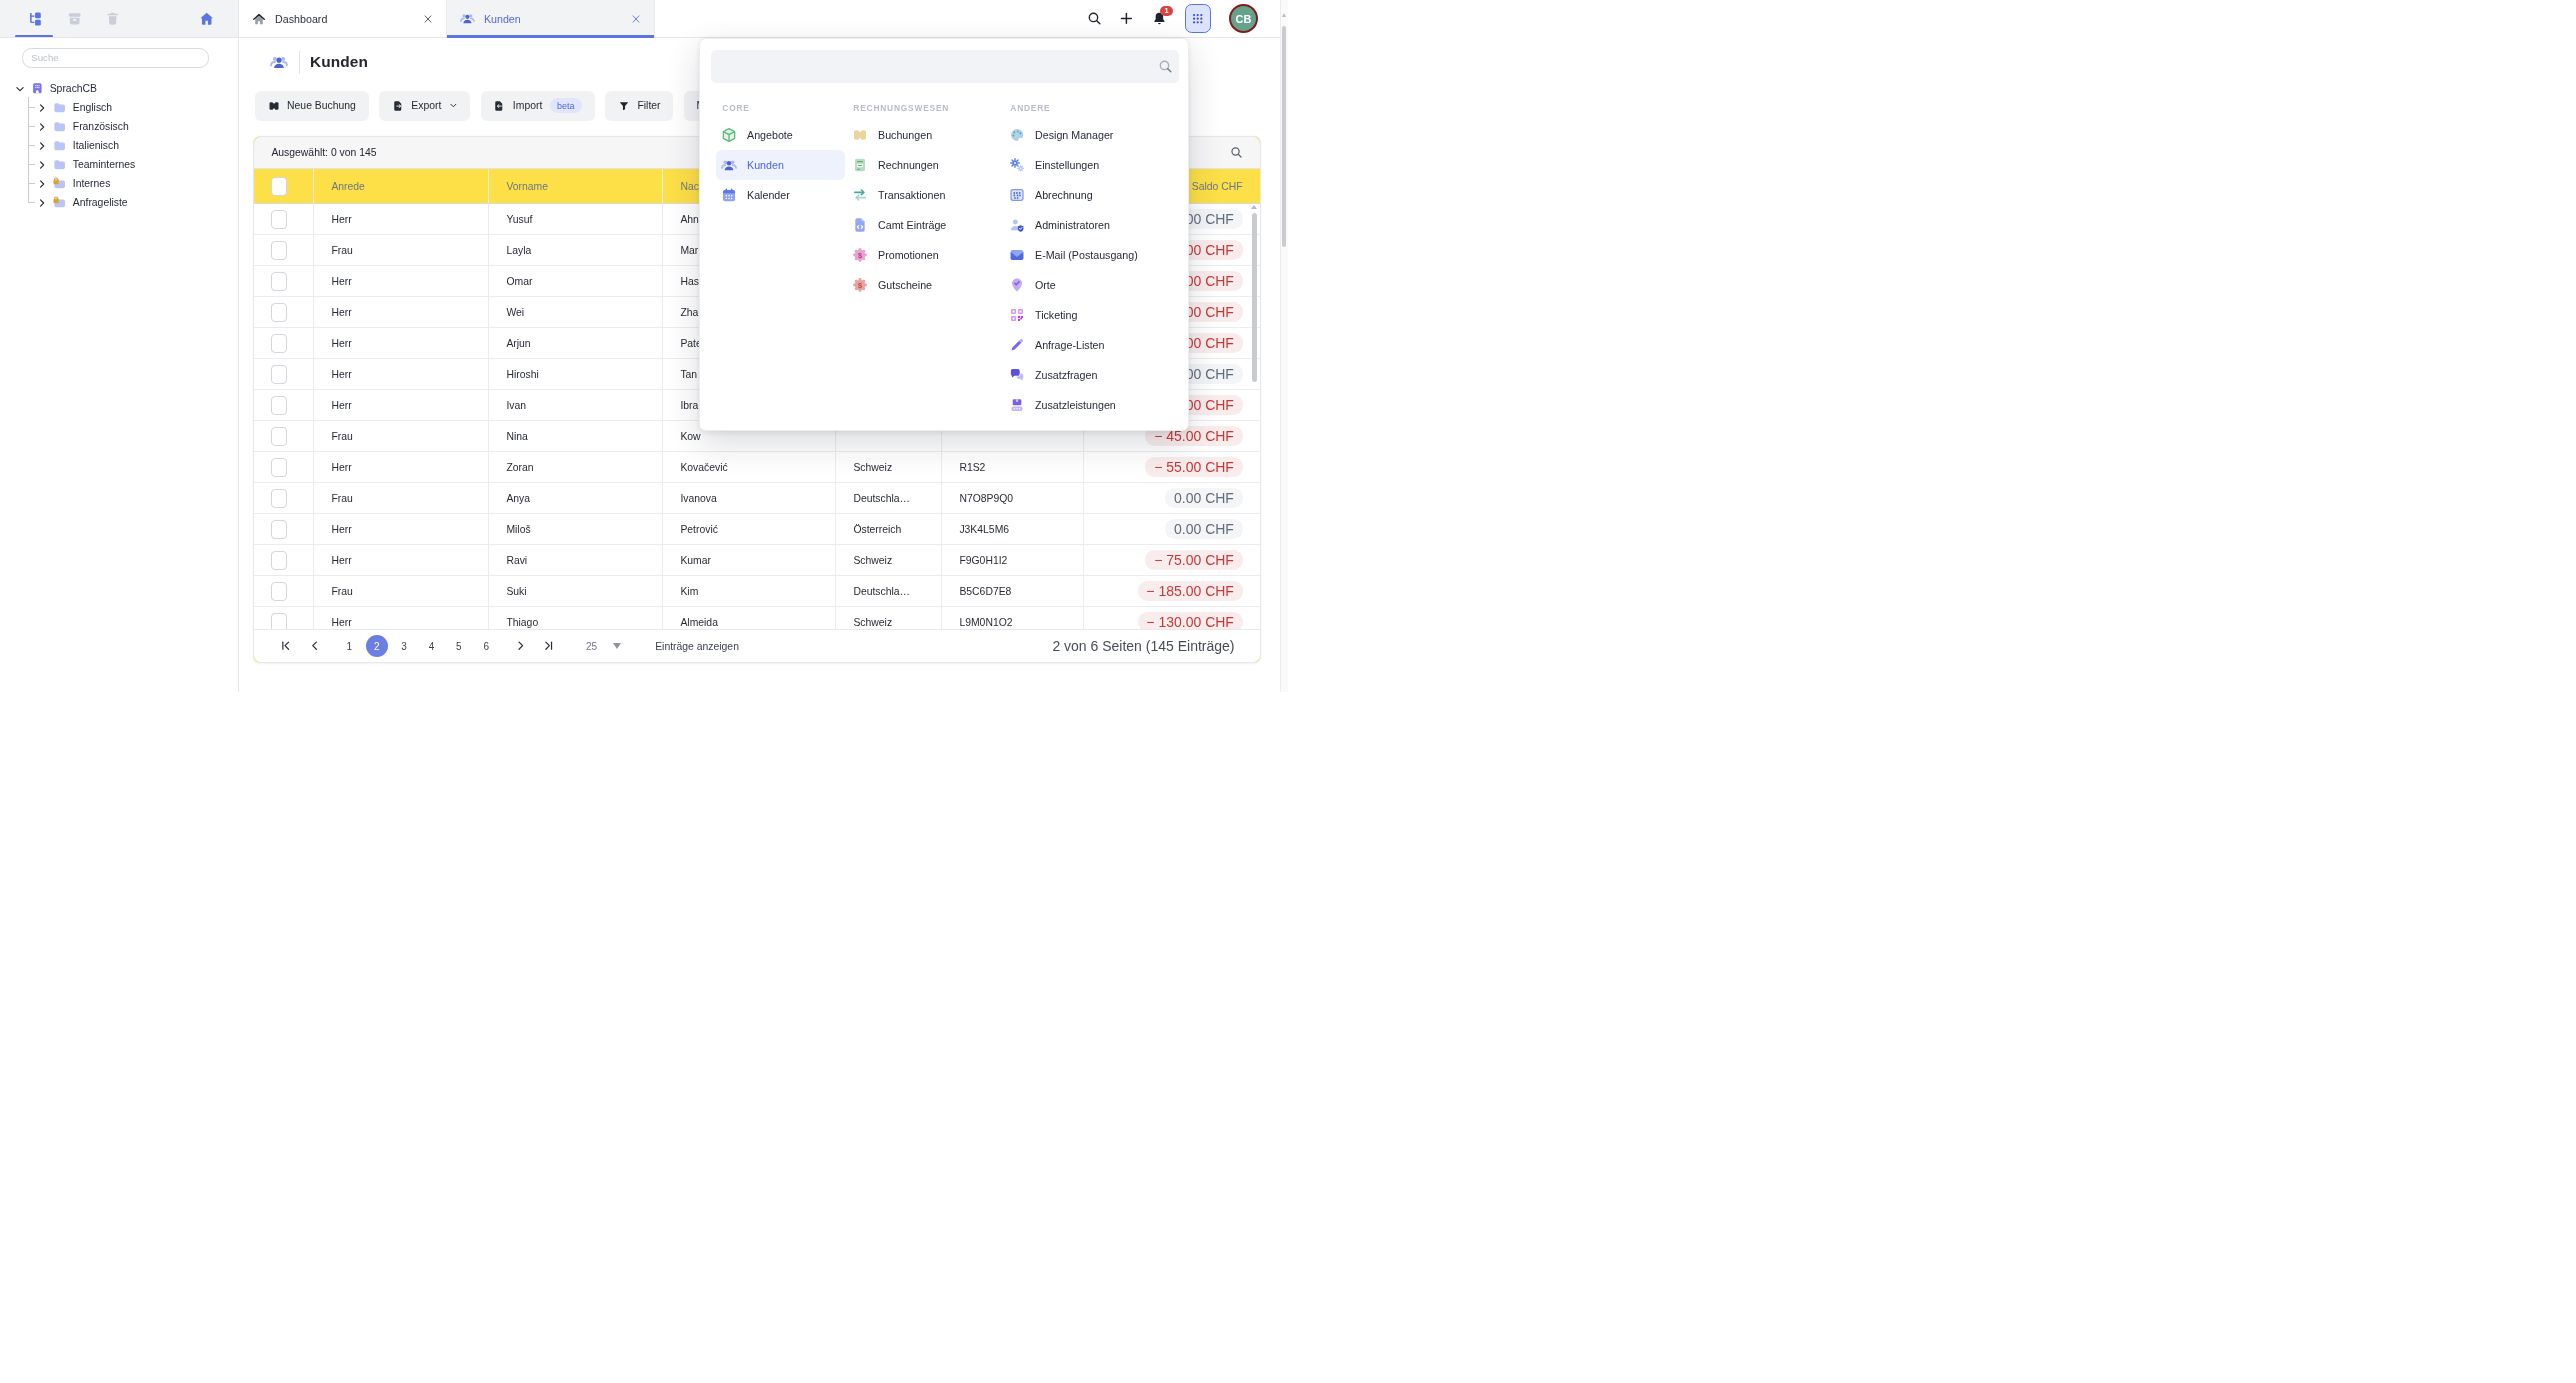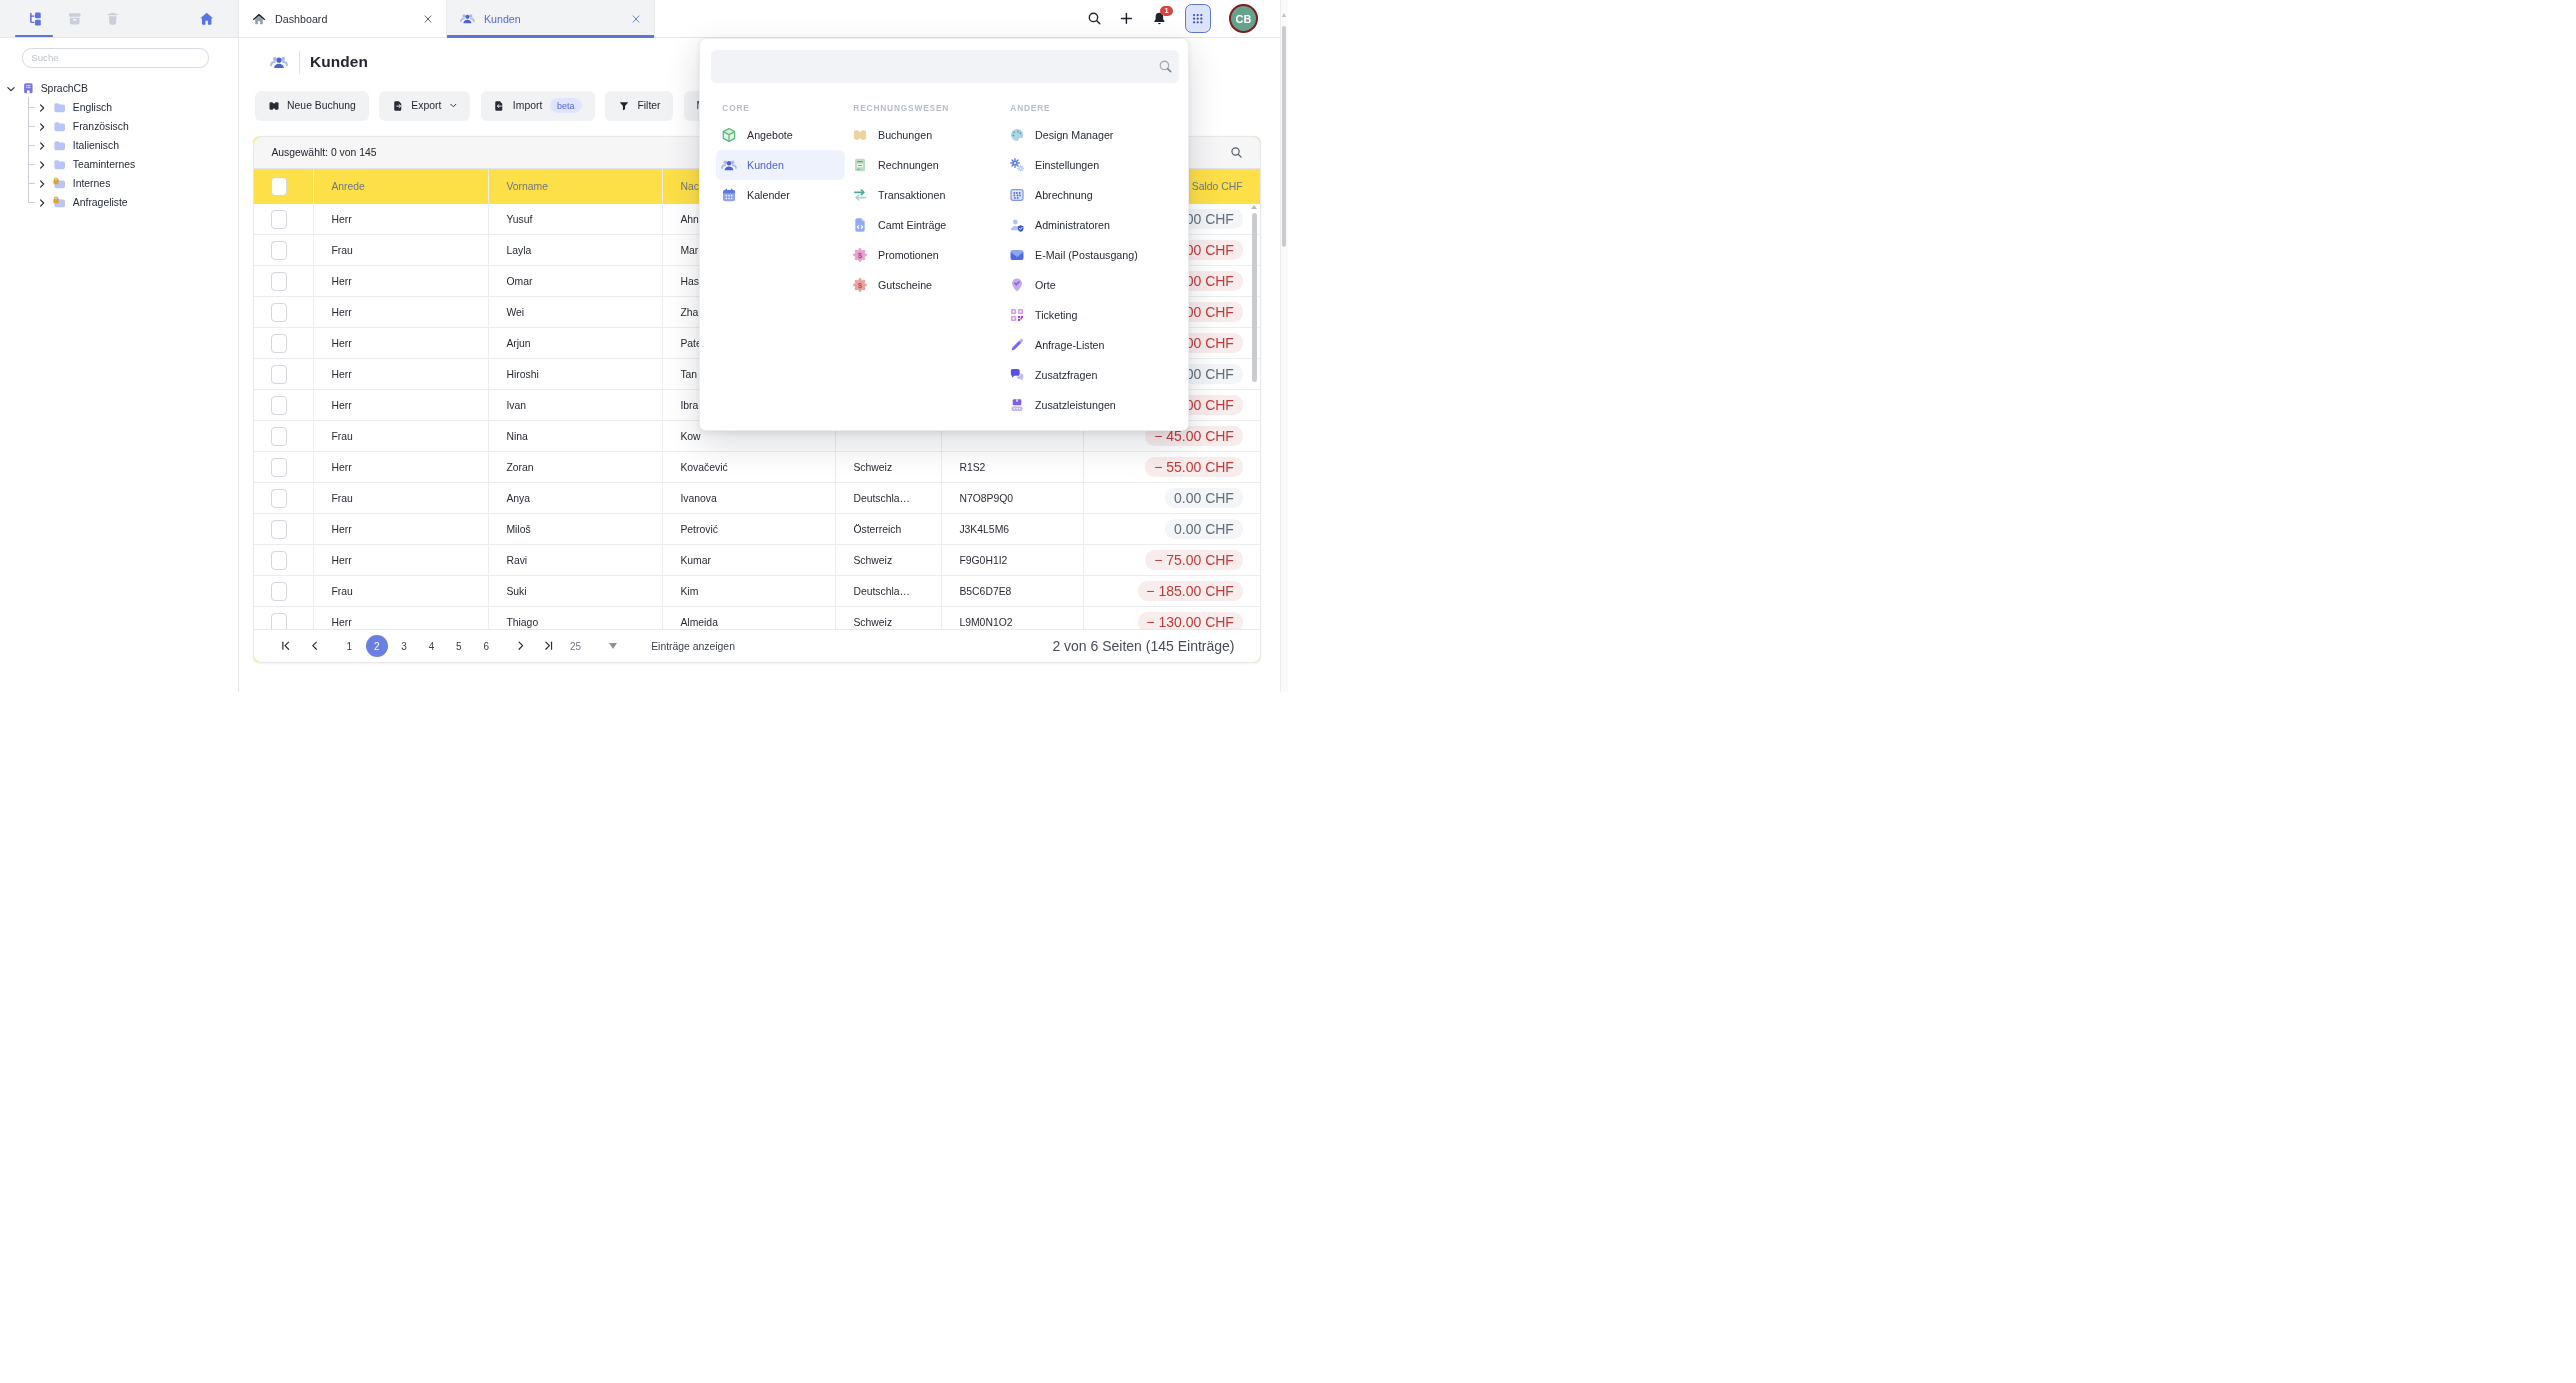--- a/index.html
+++ b/index.html
@@ -25,21 +25,21 @@
   .grid-btn{width:26px;height:29.5px;border-radius:6.7px;background:#dce4fb;border:1.7px solid #5b74e0;display:flex;align-items:center;justify-content:center;box-sizing:border-box;cursor:pointer;}
   .grid-btn .ic{width:13.4px;height:13.4px;}
   .avatar{width:25px;height:25px;border-radius:50%;background:#66a18c;border:2px solid #7f1d1d;color:#fff;font-size:11px;font-weight:700;display:flex;align-items:center;justify-content:center;cursor:pointer;}
 
   
   .sidebar{position:absolute;left:0;top:37px;width:238px;bottom:0;border-right:0.7px solid #e6e7ea;background:#fff;z-index:5;}
   .side-search{position:absolute;left:21.5px;top:10.7px;width:168px;height:18px;border:0.7px solid #d7dae1;border-radius:9.4px;padding:0 8.7px;font-size:9.7px;color:#454a54;outline:none;font-family:"Liberation Sans",sans-serif;}
   .side-search::placeholder{color:#bcc2cc;}
   .tree{position:absolute;left:0;top:42px;right:0;font-size:10.4px;color:#262b36;}
   .tree-row{display:flex;align-items:center;gap:6px;height:19px;cursor:pointer;}
-  .tree-root{padding-left:6px;}
+  .tree-root{padding-left:15px;}
   .tree-kids{position:relative;margin-left:28px;}
   .tree-kids::before{content:"";position:absolute;left:0;top:-1.3px;bottom:9.4px;border-left:0.7px solid #c9ccd3;}
   .tree-kid{position:relative;padding-left:9.4px;}
   .tree-kid::before{content:"";position:absolute;left:0;top:9.4px;width:7.4px;border-top:0.7px solid #c9ccd3;}
   .chev{width:10px;height:10px;}
   .tree .folder{width:13.4px;height:13.4px;}
   .tree .bld{width:12.7px;height:12.7px;}
 
   
   .main{position:absolute;left:239px;top:37px;right:0;bottom:0;background:#fff;}
@@ -66,21 +66,21 @@
   .cbx{width:14px;height:17px;border:1px solid #d3d6dc;border-radius:4px;background:#fff;cursor:pointer;flex:none;}
   .pill{height:20px;padding:0 8.7px;border-radius:9.4px;display:inline-flex;align-items:center;font-size:14px;white-space:nowrap;text-align:right;}
   .pill.neg{background:#f9ecec;color:#c13a3a;}
   .pill.zero{background:#f3f5f7;color:#5f6c7b;}
 
   .pagination{position:absolute;left:0;right:0;bottom:0;height:33px;border-top:0.7px solid #e7e8eb;border-radius:0 0 6.7px 6.7px;background:#fff;display:flex;align-items:center;padding:0 25.5px;box-sizing:border-box;font-size:10px;color:#3c414b;}
   .pg-ic{width:11.4px;height:11.4px;margin-right:18px;cursor:pointer;}
   .pg-pages{display:flex;align-items:center;gap:5.4px;margin-right:18px;}
   .pg-num{min-width:22px;height:22px;display:flex;align-items:center;justify-content:center;border-radius:50%;cursor:pointer;color:#3c414b;}
   .pg-num.active{background:#6b7fe3;color:#fff;}
-  .pg-size{display:flex;align-items:center;gap:28px;margin-left:16px;cursor:pointer;color:#6f7683;justify-content:space-between;}
+  .pg-size{display:flex;align-items:center;gap:16px;margin-left:32px;cursor:pointer;color:#6f7683;justify-content:space-between;}
   .caret-down{width:0;height:0;border-left:4.7px solid transparent;border-right:4.7px solid transparent;border-top:6px solid #8f939b;}
   .pg-size-label{margin-left:34px;color:#3c414b;font-size:10.4px;}
   .pg-summary{margin-left:auto;font-size:14px;color:#474c56;}
 
   
   .tscroll{position:absolute;right:2.7px;top:67px;bottom:38px;width:6px;}
   .tscroll .up{position:absolute;top:1.3px;left:0;width:0;height:0;border-left:3px solid transparent;border-right:3px solid transparent;border-bottom:4.7px solid #b6b9bf;}
   .tscroll .thumb{position:absolute;top:9.4px;left:0.7px;width:4.7px;height:169px;background:#c9cbcf;border-radius:2.7px;cursor:pointer;}
 
   

